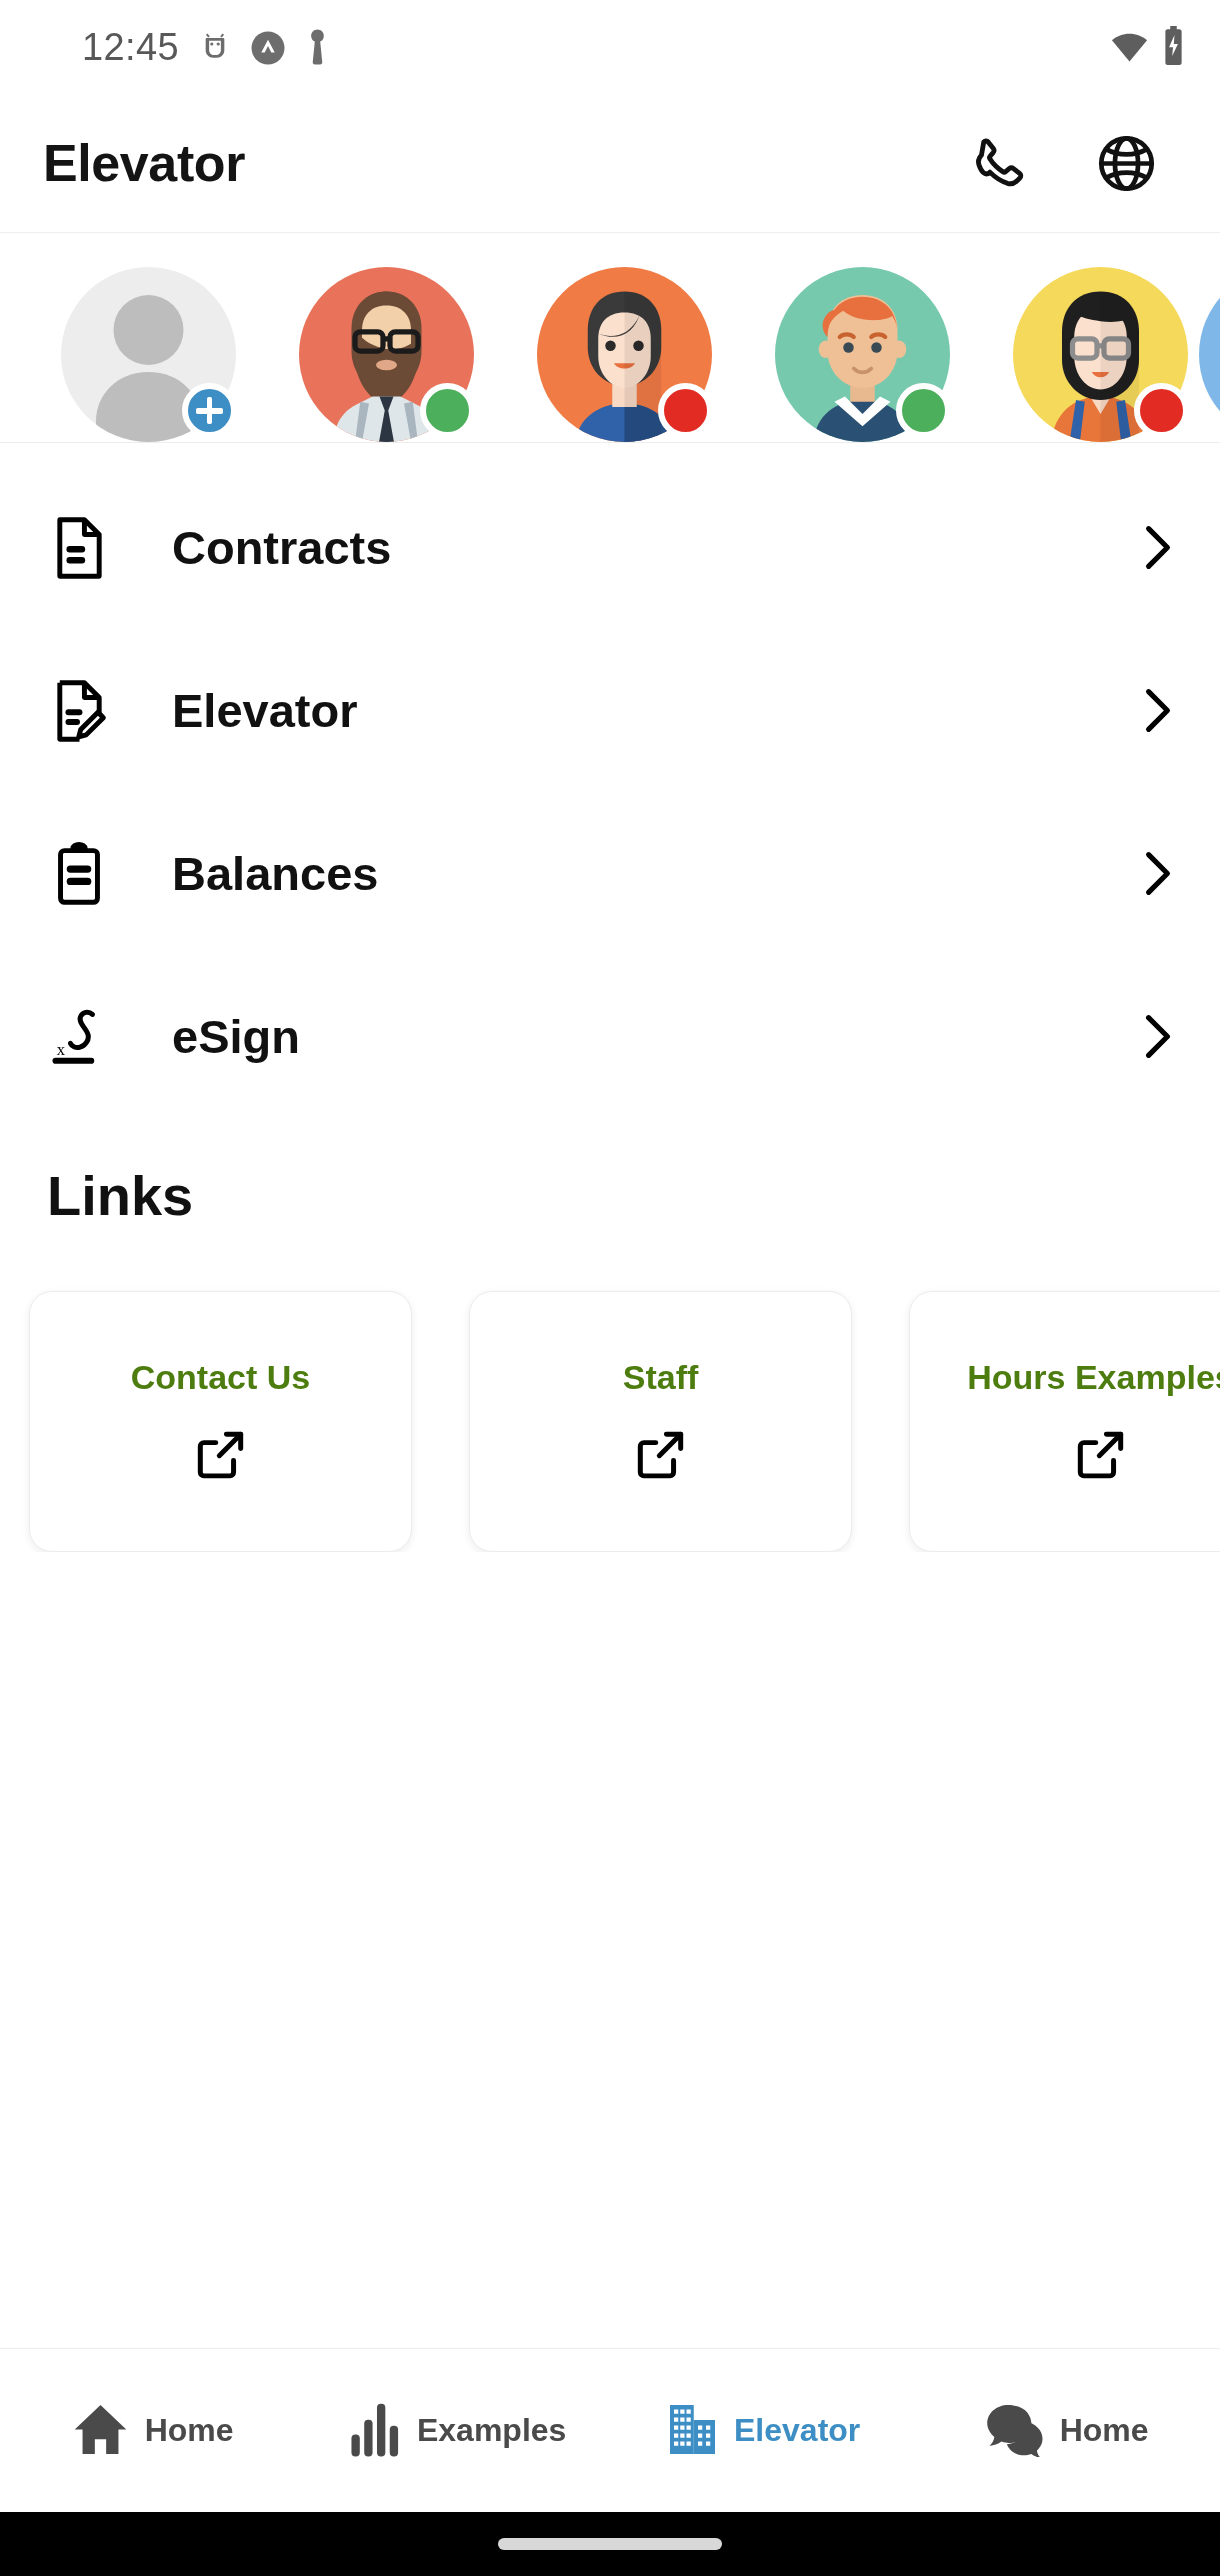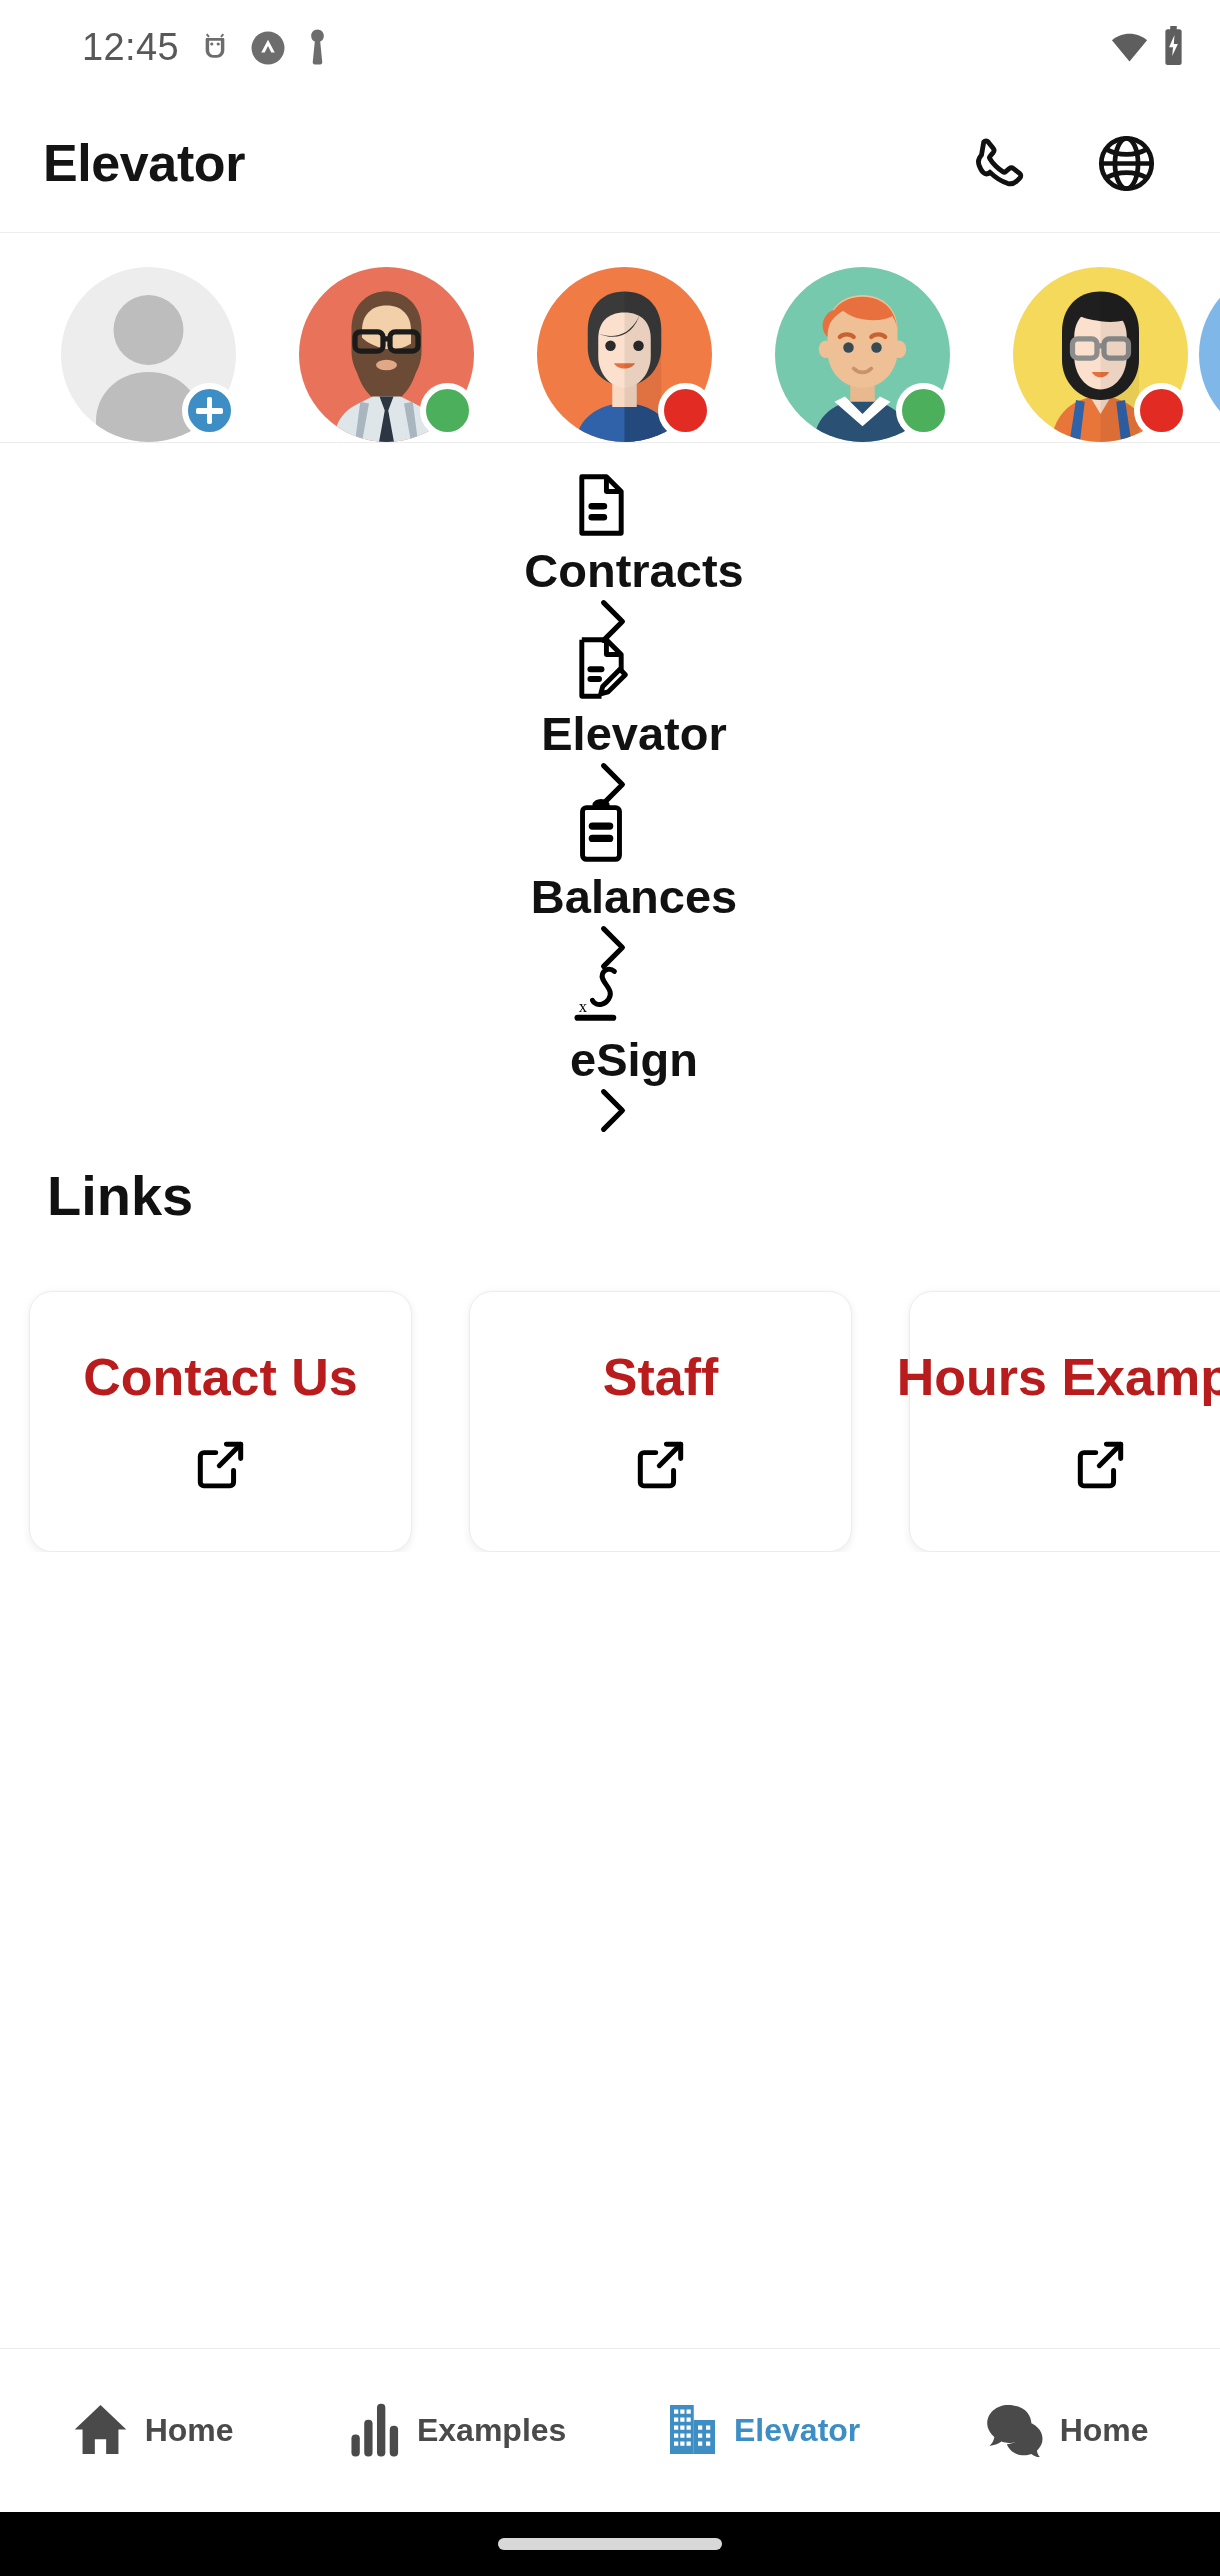--- a/index.html
+++ b/index.html
@@ -67,41 +67,41 @@
   .av-badge.plus::before, .av-badge.plus::after {
     content:""; position:absolute; background:#fff; border-radius:1.8px;
   }
   .av-badge.plus::before { width:27px; height:5.4px; }
   .av-badge.plus::after  { width:5.4px; height:27px; }
 
   
   .menu { background:#fff; padding:23px 0 0 0; }
   .menu-row {
     height:163px; display:flex; align-items:center;
-    padding:0 47px 0 52px; cursor:pointer;flex-direction:column;
+    padding:0 47px 0 52px; cursor:pointer;
   }
   .menu-ico { width:77px; flex:0 0 77px; display:flex; align-items:center; justify-content:flex-start; }
   .menu-label { flex:1; font-size:47px; font-weight:bold; color:#111; padding-left:43px; }
   .menu-chev { flex:0 0 36px; display:flex; align-items:center; justify-content:flex-end; }
 
   
   .links-title {
     font-size:56px; font-weight:bold; color:#111;
     padding:45px 0 0 47px;
   }
   .links-wrap { overflow:hidden; }
   .links-row { display:flex; gap:57px; padding:63px 0 0 29px; }
   .link-card {
     width:383px; flex:0 0 383px; height:261px;
     background:#fff; border:1.3px solid #ececec; border-radius:23px;
     box-shadow:0 2.7px 8px rgba(0,0,0,0.07);
     display:flex; flex-direction:column; align-items:center; justify-content:center;
     gap:29px; cursor:pointer;
   }
-  .link-label { font-size:52px; font-weight:bold; color:#b91c1c; white-space:nowrap; }
+  .link-label { font-size:34px; font-weight:bold; color:#4d7c0f; white-space:nowrap; }
 
   .spacer { flex:1 1 auto; }
 
   
   .bottomnav {
     flex:0 0 164px; height:164px;
     display:flex; align-items:center;
     background:#fff; border-top:1.8px solid #ececec;
   }
   .nav-item {

